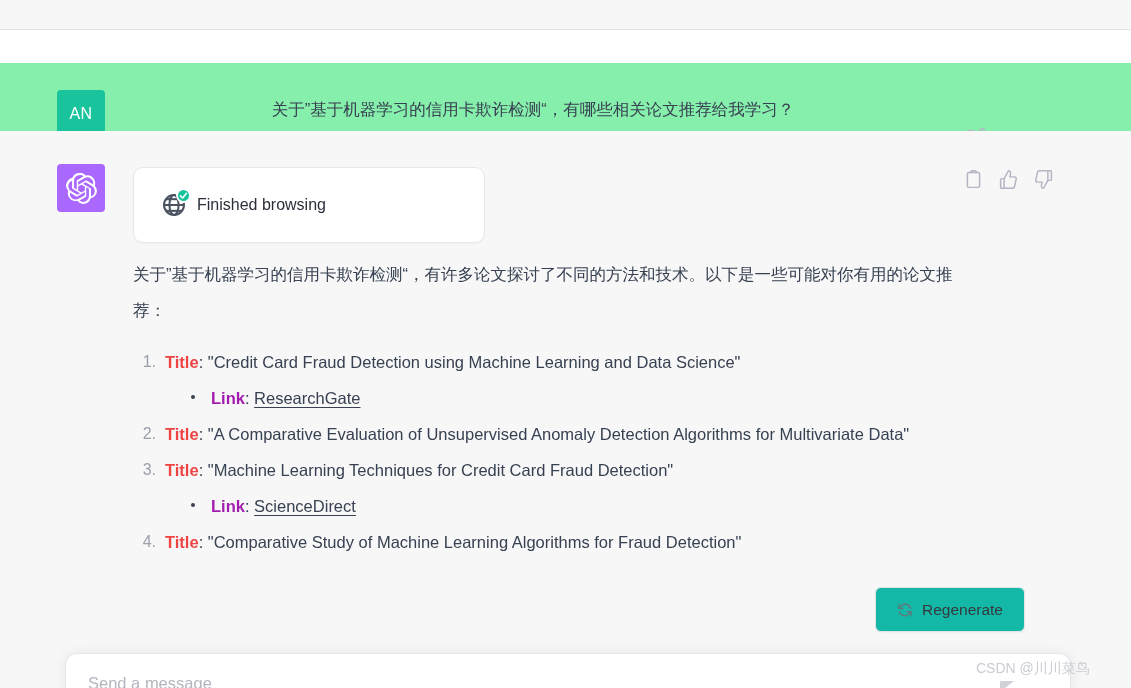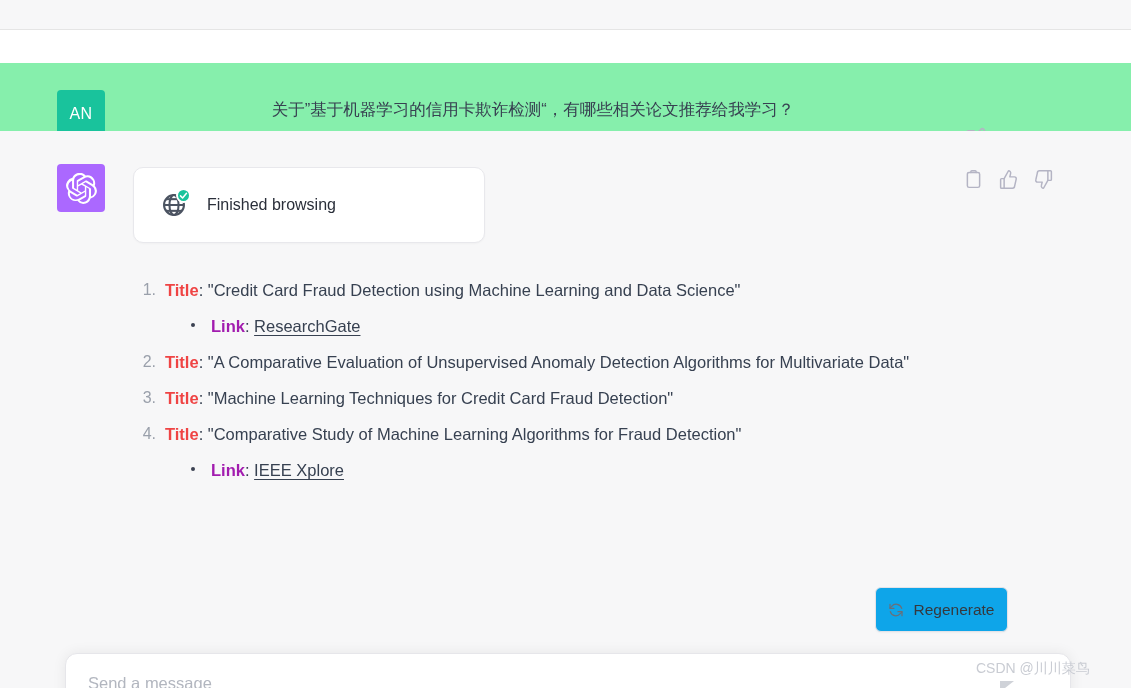--- a/index.html
+++ b/index.html
@@ -142,21 +142,21 @@
     height: 15px;
     background: #19c39c;
     border-radius: 50%;
     border: 2px solid #ffffff;
     display: flex;
     align-items: center;
     justify-content: center;
   }
   .check-badge svg { width: 9px; height: 9px; display: block; color: #ffffff; }
   .browse-label {
-    margin-left: 20px;
+    margin-left: 10px;
     font-size: 16px;
     color: #2a2f3a;
   }
 
   
   .assistant-body {
     position: absolute;
     left: 133px;
     top: 125px;
     width: 840px;
@@ -218,23 +218,23 @@
     color: #374151;
     text-decoration: underline;
     text-underline-offset: 3px;
   }
 
   
   .regen-btn {
     position: absolute;
     left: 875px;
     top: 587px;
-    width: 133px;
+    width: 150px;
     height: 45px;
-    background: #0ea5e9;
+    background: #14b8a6;
     border: 1px solid #e3e3e8;
     border-radius: 6px;
     display: flex;
     align-items: center;
     justify-content: center;
     gap: 9px;
     font-size: 15.5px;
     color: #36383d;
     cursor: pointer;
     box-shadow: 0 1px 2px rgba(0,0,0,0.04);
@@ -347,42 +347,43 @@
         <span class="check-badge">
           <svg viewBox="0 0 24 24" fill="none" stroke="currentColor" stroke-width="4" stroke-linecap="round" stroke-linejoin="round">
             <polyline points="4,13 9.5,18.5 20,6"></polyline>
           </svg>
         </span>
       </span>
       <span class="browse-label">Finished browsing</span>
     </div>
 
     <div class="assistant-body">
+      <div class="intro-para">关于”基于机器学习的信用卡欺诈检测“，有许多论文探讨了不同的方法和技术。以下是一些可能对你有用的论文推荐：</div>
 
       <ol class="paper-list">
         <li>
           <div class="item-title"><b>Title</b><span>: "Credit Card Fraud Detection using Machine Learning and Data Science"</span></div>
           <ul class="link-list">
             <li><span class="link-label">Link</span><span>: </span><a class="src-link" href="#">ResearchGate</a></li>
           </ul>
         </li>
 
         <li>
           <div class="item-title"><b>Title</b><span>: "A Comparative Evaluation of Unsupervised Anomaly Detection Algorithms for Multivariate Data"</span></div>
         </li>
 
         <li>
           <div class="item-title"><b>Title</b><span>: "Machine Learning Techniques for Credit Card Fraud Detection"</span></div>
+          <ul class="link-list">
+            <li><span class="link-label">Link</span><span>: </span><a class="src-link" href="#">ScienceDirect</a></li>
+          </ul>
         </li>
 
         <li>
           <div class="item-title"><b>Title</b><span>: "Comparative Study of Machine Learning Algorithms for Fraud Detection"</span></div>
-          <ul class="link-list">
-            <li><span class="link-label">Link</span><span>: </span><a class="src-link" href="#">IEEE Xplore</a></li>
-          </ul>
         </li>
       </ol>
     </div>
 
   </div>
 </div>
 
 <div class="regen-btn">
   <span>
     <svg viewBox="0 0 24 24" fill="none" stroke="currentColor" stroke-width="1.8" stroke-linecap="round" stroke-linejoin="round">

